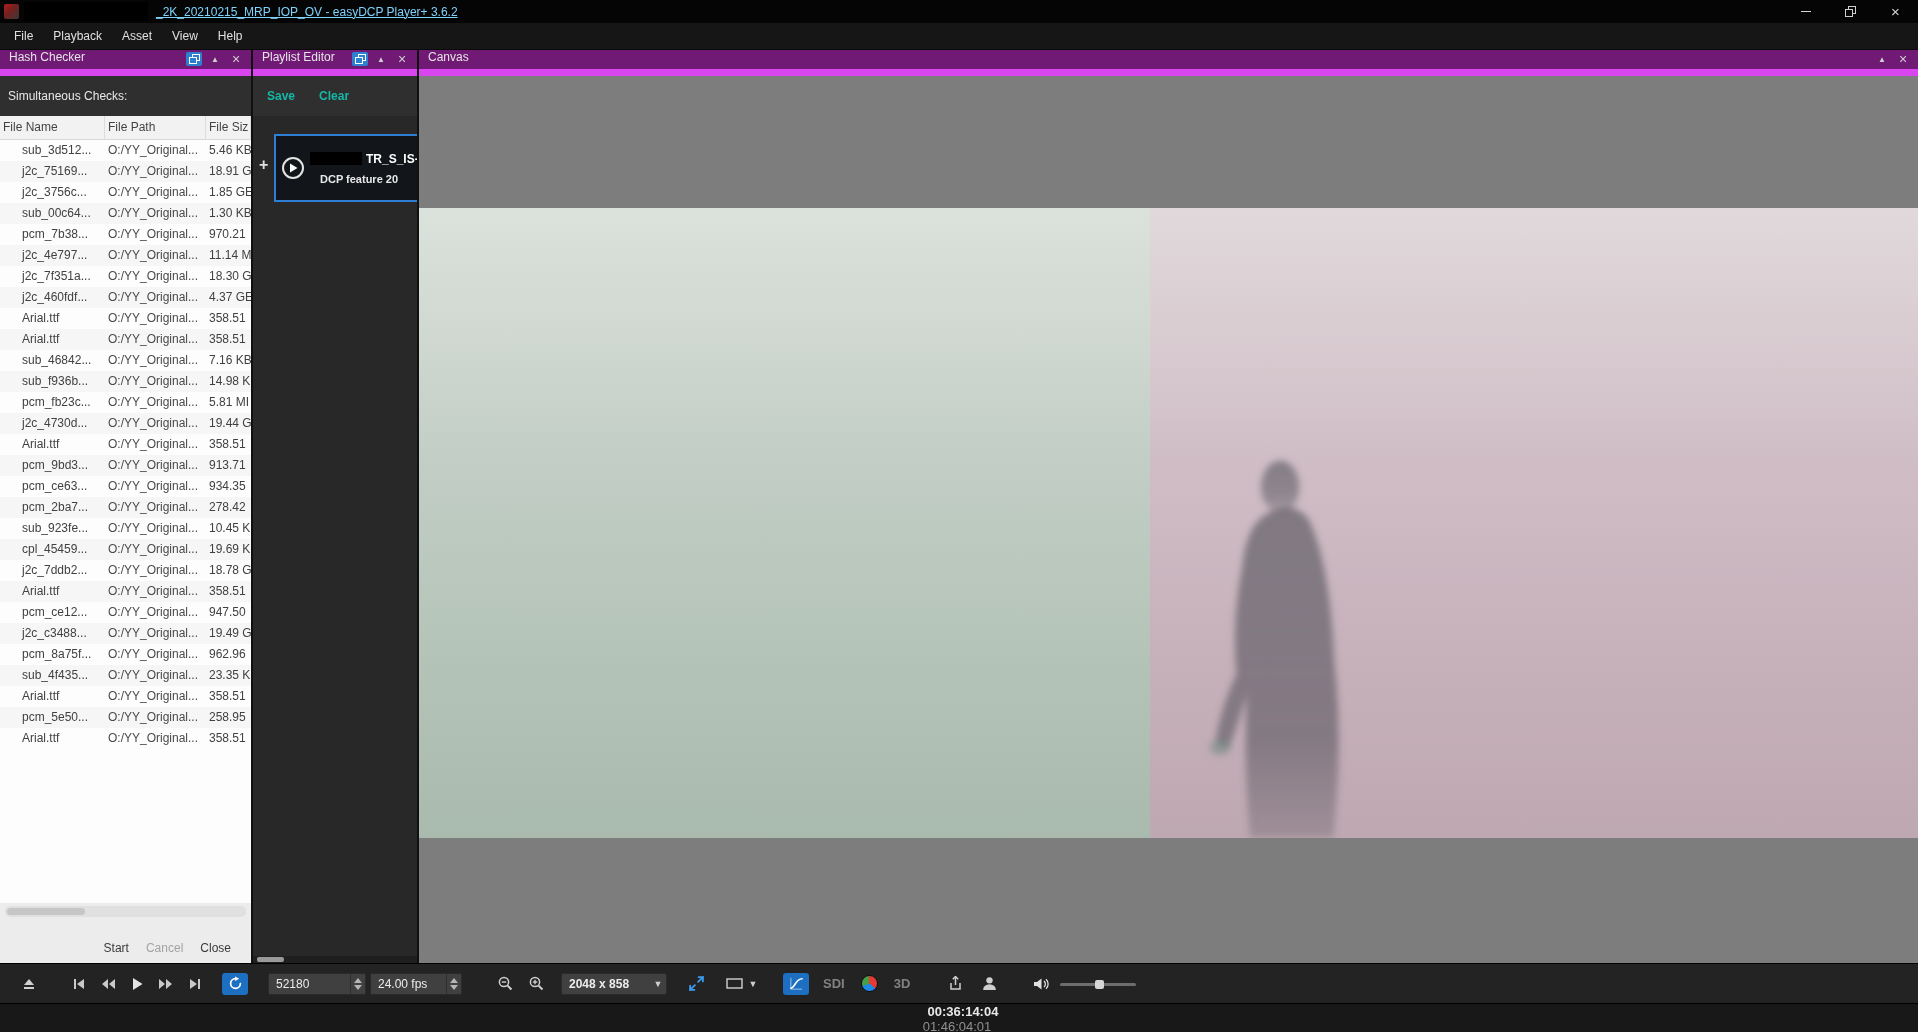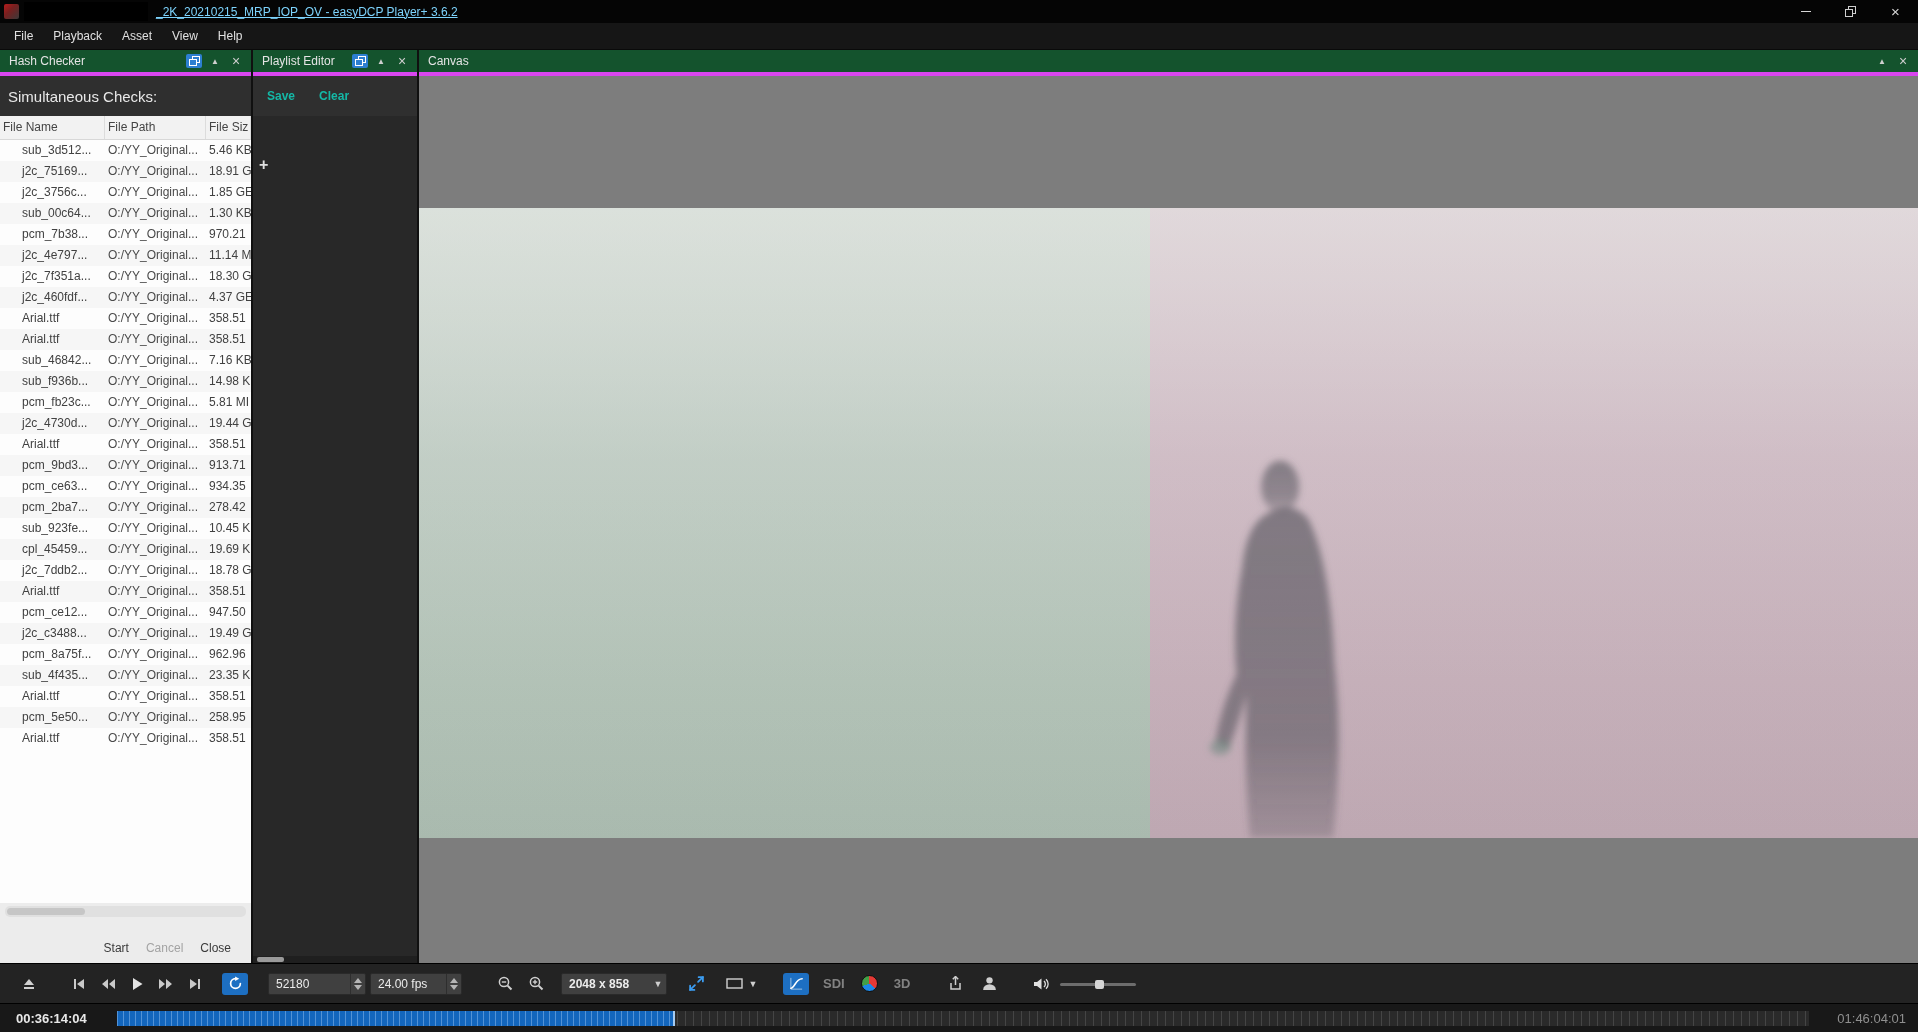--- a/index.html
+++ b/index.html
@@ -20,30 +20,30 @@
   .menubar { position:absolute; left:0; top:23px; width:100%; height:27px; background:#161616; display:flex; align-items:center; padding-left:4px; border-bottom:1px solid #0a0a0a; }
   .menu-item { padding:0 10px; font-size:12px; color:#e0e0e0; line-height:27px; }
 
   
   .workspace { position:absolute; left:0; top:50px; width:100%; height:913px; background:#101010; }
   .panel { position:absolute; top:0; height:913px; display:flex; flex-direction:column; background:#262626; }
   .panel-hash { left:0; width:251px; }
   .panel-playlist { left:253px; width:164px; }
   .panel-canvas { left:419px; right:0; width:1499px; }
 
-  .panel-header { height:26px; flex:0 0 26px; background:#14532d; display:flex; align-items:center; padding:0 6px 0 9px; border-bottom:4px solid #d946ef; }
+  .panel-header { height:26px; flex:0 0 26px; background:#701a75; display:flex; padding:0 6px 0 9px; border-bottom:7px solid #d946ef; }
   .panel-title { font-size:12px; color:#e4e4e4; white-space:nowrap; }
   .panel-header .spacer { flex:1; }
   .hdr-ic { display:flex; align-items:center; justify-content:center; width:18px; height:18px; margin-left:3px; }
   .dock-ic { width:16px; height:14px; border-radius:2px; background:#2d7fd0; display:flex; align-items:center; justify-content:center; }
   .caret-ic { font-size:8px; color:#cfcfcf; }
   .close-ic { font-size:14px; color:#cfcfcf; line-height:14px; }
 
   
-  .hc-strip { flex:0 0 40px; background:#2f2f2f; display:flex; align-items:center; padding-left:8px; font-size:15px; color:#e8e8e8; }
+  .hc-strip { flex:0 0 40px; background:#2f2f2f; display:flex; align-items:center; padding-left:8px; font-size:12px; color:#e8e8e8; }
   .hc-thead { flex:0 0 24px; display:grid; grid-template-columns:105px 101px 45px; background:#f2f2f2; border-bottom:1px solid #d8d8d8; color:#444; font-size:12px; align-items:center; }
   .hc-thead > span { padding-left:3px; border-right:1px solid #dcdcdc; overflow:hidden; white-space:nowrap; height:100%; line-height:23px; }
   .hc-thead > span:first-child { }
   .hc-tbody { flex:1 1 auto; background:#fdfdfd; overflow:hidden; }
   .hc-row { display:grid; grid-template-columns:105px 101px 45px; height:21px; line-height:21px; font-size:12px; color:#414141; }
   .hc-row:nth-of-type(even) { background:#f6f6f6; }
   .hc-row > span { overflow:hidden; white-space:nowrap; }
   .hc-row .c-name { padding-left:22px; }
   .hc-row .c-path { padding-left:3px; color:#4a4a4a; }
   .hc-row .c-size { padding-left:3px; }
@@ -90,21 +90,21 @@
   .tri-down { width:0; height:0; border-left:4px solid transparent; border-right:4px solid transparent; border-top:5px solid #b5b5b5; }
   .combo-caret { width:16px; display:flex; align-items:center; justify-content:center; color:#cfcfcf; font-size:9px; }
   .tb-label { font-size:13px; font-weight:bold; color:#828282; flex:0 0 auto; }
   .rgb-circle { width:17px; height:17px; border-radius:50%; flex:0 0 auto;
      background:conic-gradient(#e53935 0deg 130deg, #1e88e5 130deg 250deg, #43a047 250deg 360deg); border:1px solid #111; }
   .vol-slider { position:relative; width:76px; height:14px; flex:0 0 auto; }
   .vol-track { position:absolute; left:0; right:0; top:6px; height:3px; background:#6d6d6d; border-radius:2px; }
   .vol-thumb { position:absolute; left:46%; top:3px; width:9px; height:9px; background:#d6d6d6; border-radius:2px; }
 
   
-  .timelinebar { position:absolute; left:0; top:1003px; width:100%; height:29px; background:#181818; display:flex; align-items:center; padding:0 8px; border-top:1px solid #000; }
+  .timelinebar { position:absolute; left:0; top:1003px; width:100%; height:29px; background:#181818; display:flex; align-items:center; padding:0 8px; border-top:1px solid #000;flex-direction:column; }
   .tc-left { font-size:13px; font-weight:bold; color:#e8e8e8; margin-left:8px; white-space:nowrap; }
   .tl-track { flex:1; height:15px; margin:0 28px 0 30px; position:relative; background-color:#2a2a2a;
      background-image:repeating-linear-gradient(90deg, rgba(125,125,125,0.32) 0 1px, transparent 1px 8px); overflow:hidden; }
   .tl-fill { position:absolute; left:0; top:0; bottom:0; width:33%; background-color:#1366bd;
      background-image:repeating-linear-gradient(90deg, rgba(160,200,245,0.45) 0 1px, transparent 1px 6px); border-right:2px solid #a6cbf0; }
   .tc-right { font-size:13px; color:#8f8f8f; margin-right:4px; white-space:nowrap; }
 
   svg { display:block; }
 </style>
 </head>
@@ -375,20 +375,36 @@
         <span class="hdr-ic">
             <span class="close-ic">×</span>
           </span>
       </div>
       <div class="pl-toolbar">
         <span class="pl-btn">Save</span>
         <span class="pl-btn">Clear</span>
       </div>
       <div class="pl-body">
         <span class="pl-add">+</span>
+        <div class="pl-item">
+          <span class="pl-play">
+            <span class="pl-play-circle">
+              <svg width="9" height="10" viewBox="0 0 9 10">
+                  <path d="M1 0.5 L8.5 5 L1 9.5 Z" fill="#fff"></path>
+                </svg>
+            </span>
+          </span>
+          <div class="pl-text">
+            <div class="pl-title-row">
+              <span class="pl-redaction"></span>
+              <span class="pl-title">TR_S_IS-</span>
+            </div>
+            <div class="pl-subtitle">DCP  feature  20</div>
+          </div>
+        </div>
         <div class="pl-hscroll">
           <div class="pl-hscroll-thumb"></div>
         </div>
       </div>
     </section>
 
     <section class="panel panel-canvas">
       <div class="panel-header">
         <span class="panel-title">Canvas</span>
         <span class="spacer"></span>

